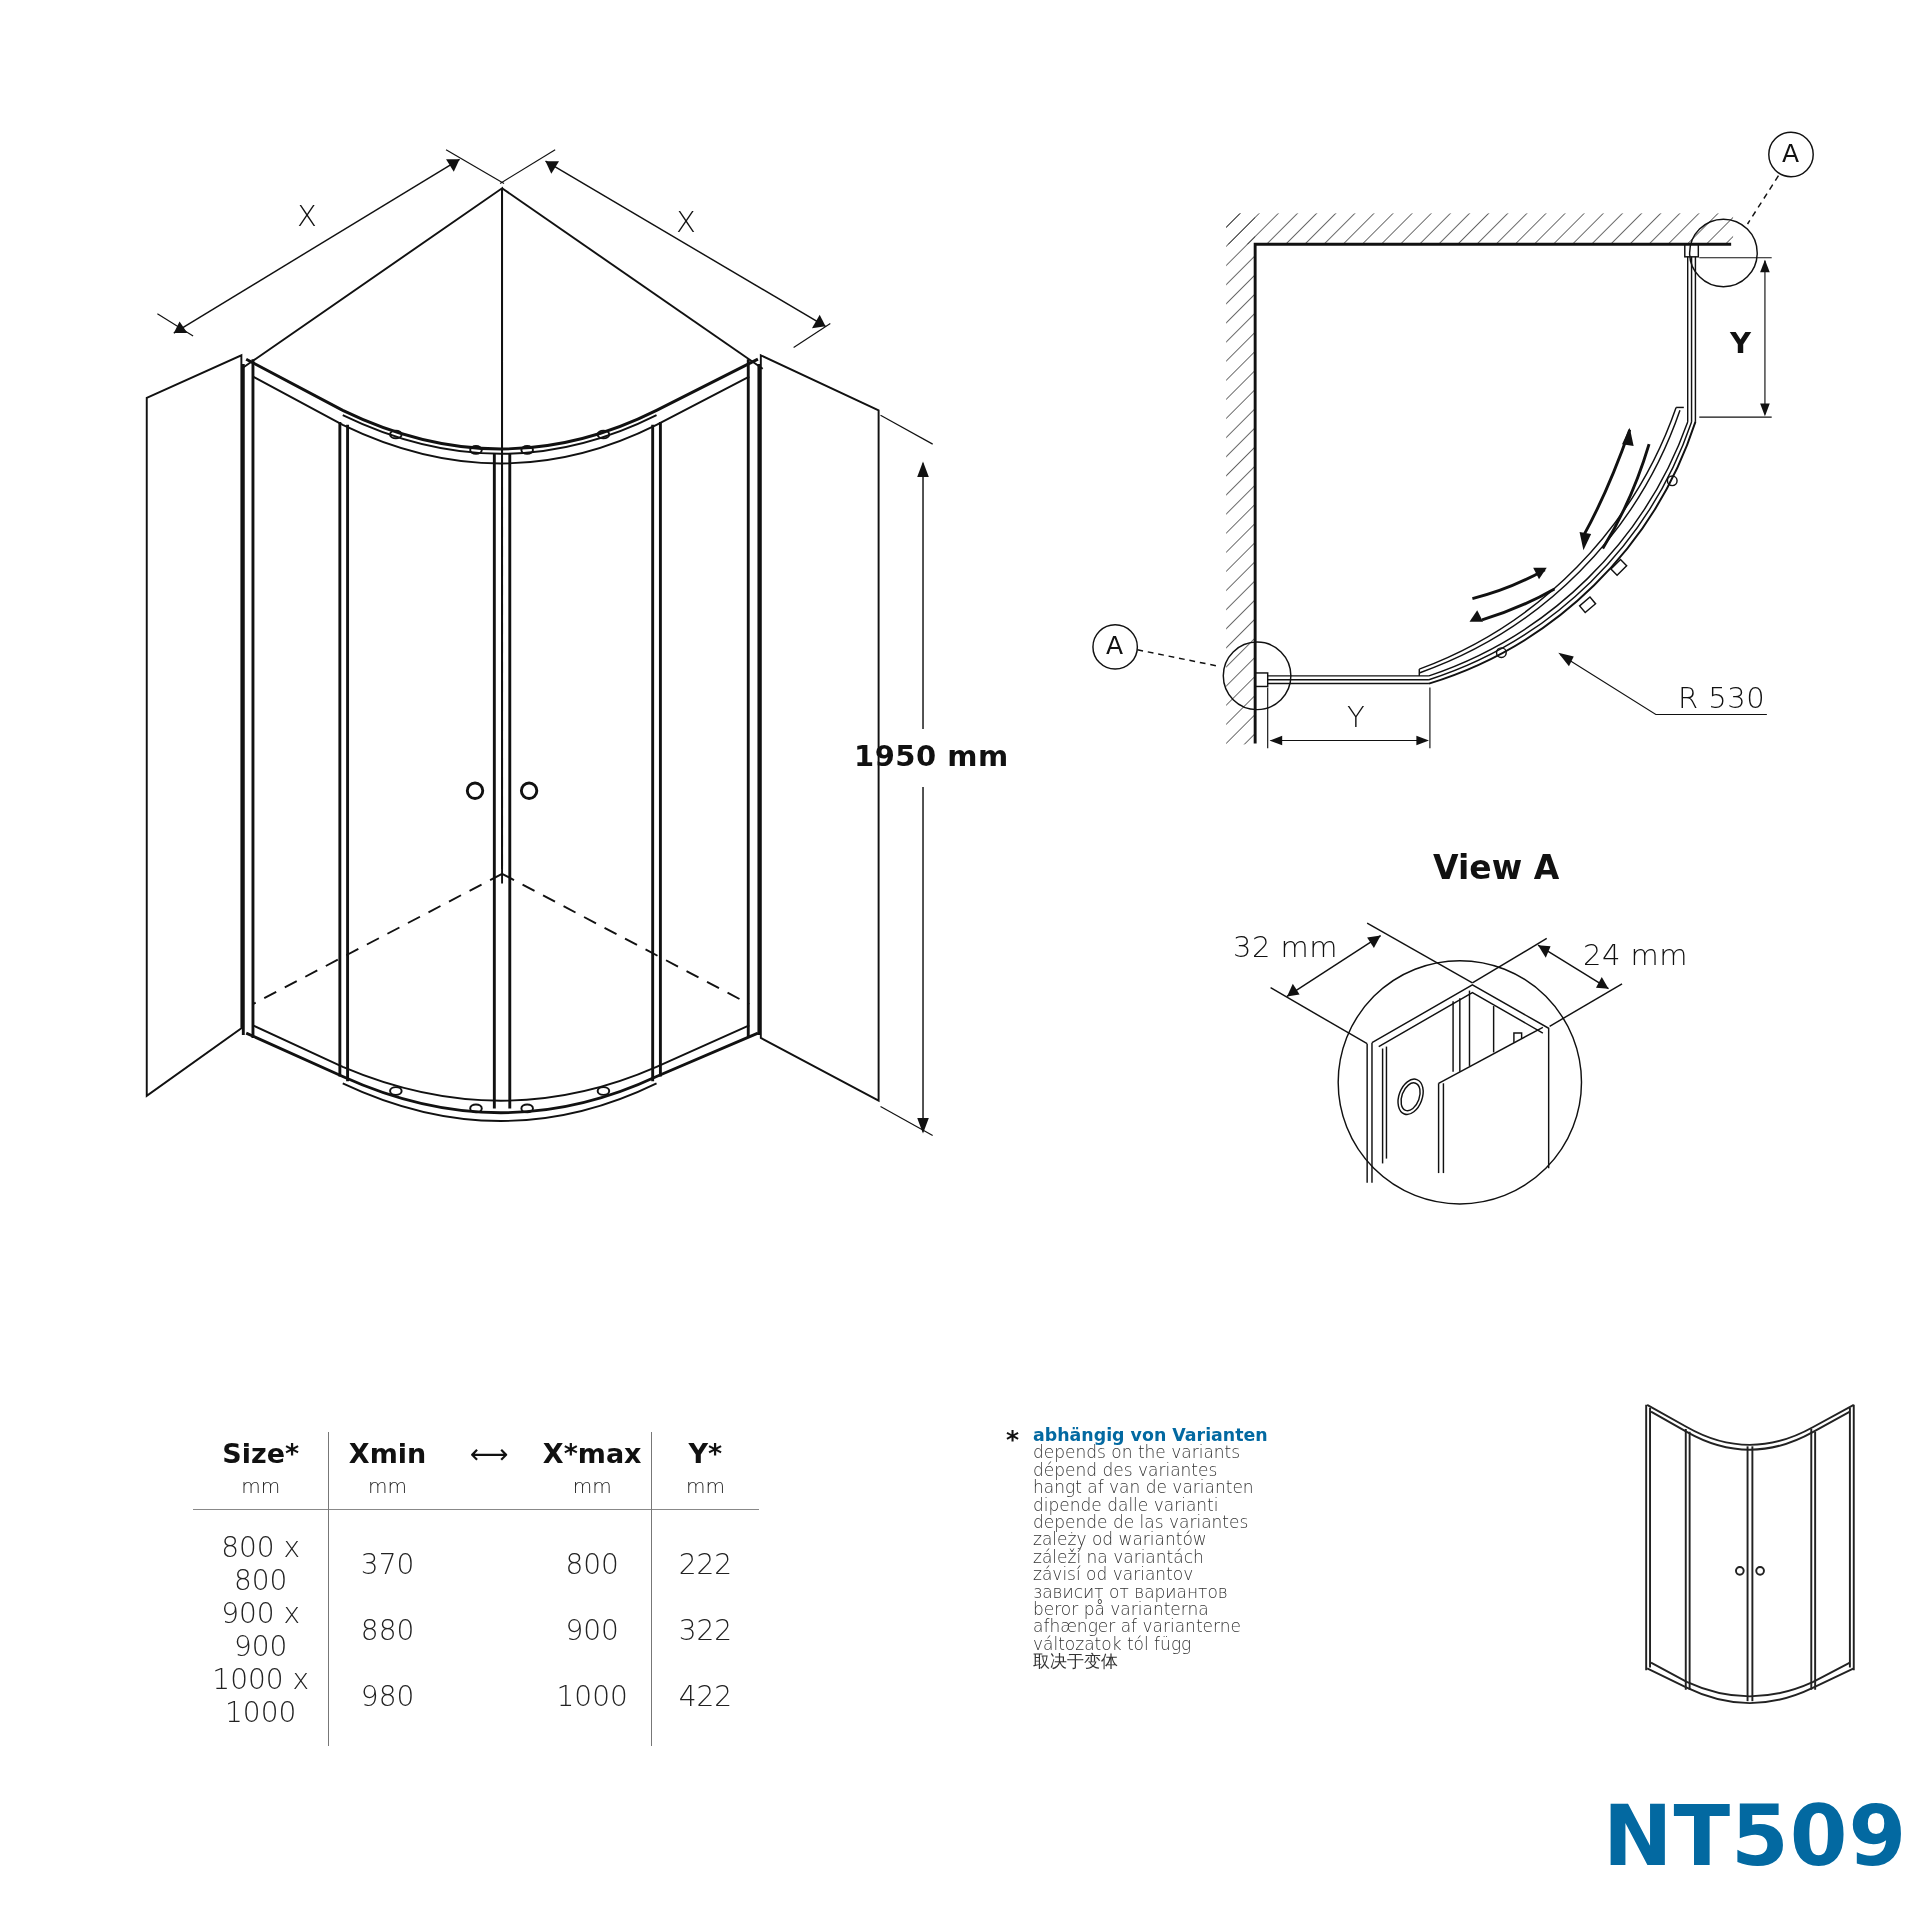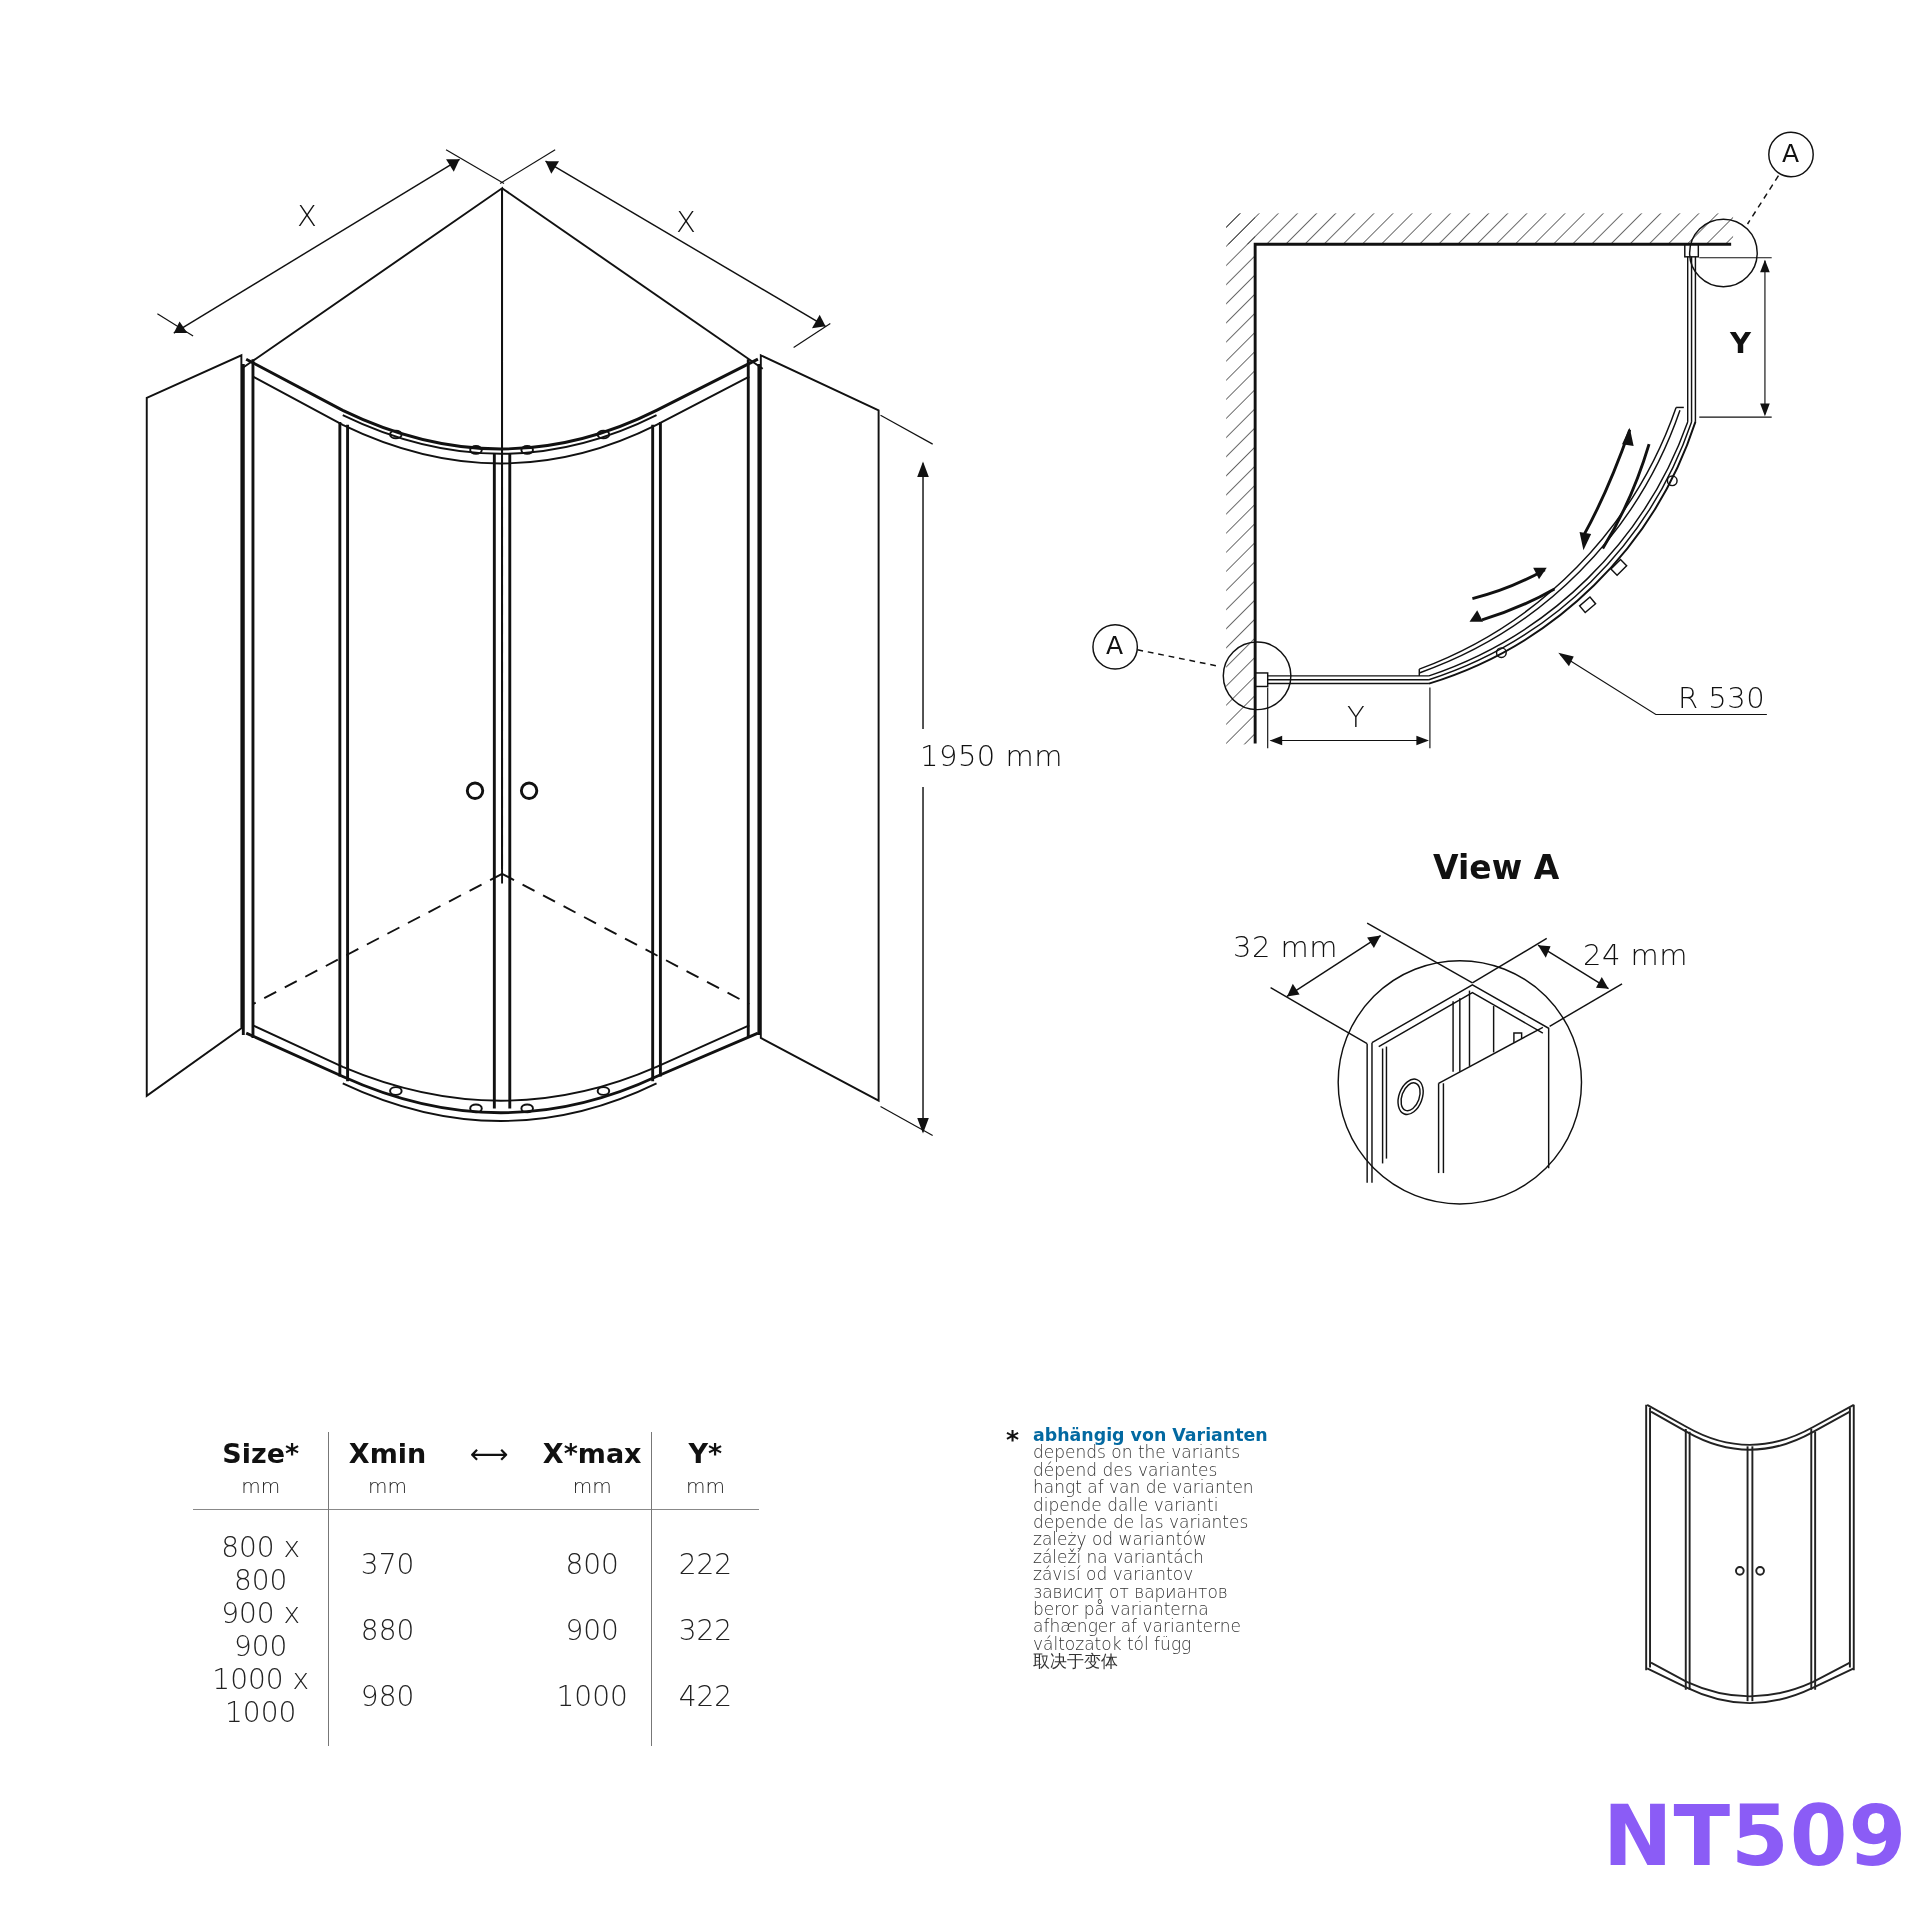--- a/index.html
+++ b/index.html
@@ -15,21 +15,21 @@
   table.sizes tr.unit td { font-size:20px; height:35px; vertical-align:top; }
   table.sizes tr.sep td { height:21px; border-top:1.4px solid #888; }
   table.sizes tr.spacer td { height:17.4px; }
   .vline { border-left:1.4px solid #777;margin-top:44px; }
   .arrow-cell { font-size:25px; }
   .notes { position:absolute; left:1006px; top:1427px; font-family:"DejaVu Sans", sans-serif; }
   .notes .star { position:absolute; left:0; top:-1.9px; font-size:25px; font-weight:bold; }
   .notes ul { list-style:none; margin:0; padding:0 0 0 27px; }
   .notes li { font-size:17px; line-height:17.4px; color:#333; font-weight:300; }
   .notes li.first { font-weight:bold; color:#0369a1; font-size:17.4px; }
-  .model { position:absolute; left:1603px; top:1788px; font-family:"DejaVu Sans", sans-serif; font-size:83px; font-weight:bold; letter-spacing:1px; color:#8b5cf6; }
+  .model { position:absolute; left:1603px; top:1788px; font-family:"DejaVu Sans", sans-serif; font-size:83px; font-weight:bold; letter-spacing:1px; color:#0369a1; }
 </style>
 </head>
 <body>
 
 <svg class="layer" width="1931" height="1931" viewBox="0 0 2000 2000">
   <g fill="none" stroke="#111" stroke-width="2">
 
     <polyline points="250,382 520,195 520,915"></polyline>
     <polyline points="520,195 790,382"></polyline>
     <line x1="520" y1="195" x2="520" y2="900"></line>
@@ -98,21 +98,21 @@
   </g>
 
   <g fill="none" stroke="#111" stroke-width="3">
     <circle cx="492" cy="819" r="8"></circle>
     <circle cx="548" cy="819" r="8"></circle>
   </g>
 </svg>
 
 <div class="lbl dim" style="left:297px;top:199px;">X</div>
 <div class="lbl dim" style="left:676px;top:205px;">X</div>
-<div class="lbl dim" style="left:920px;top:739px;">1950 mm</div>
+<div class="lbl dim" style="left:854px;top:739px;font-weight:bold;">1950 mm</div>
 
 <svg class="layer" width="1931" height="1931" viewBox="0 0 2000 2000">
   <defs>
     <pattern id="hatch" patternUnits="userSpaceOnUse" width="14" height="14" patternTransform="rotate(45)">
       <line x1="0" y1="0" x2="0" y2="14" stroke="#333" stroke-width="1.5"></line>
     </pattern>
   </defs>
 
   <rect x="1270" y="221" width="525" height="32" fill="url(#hatch)"></rect>
   <rect x="1270" y="221" width="30" height="550" fill="url(#hatch)"></rect>

